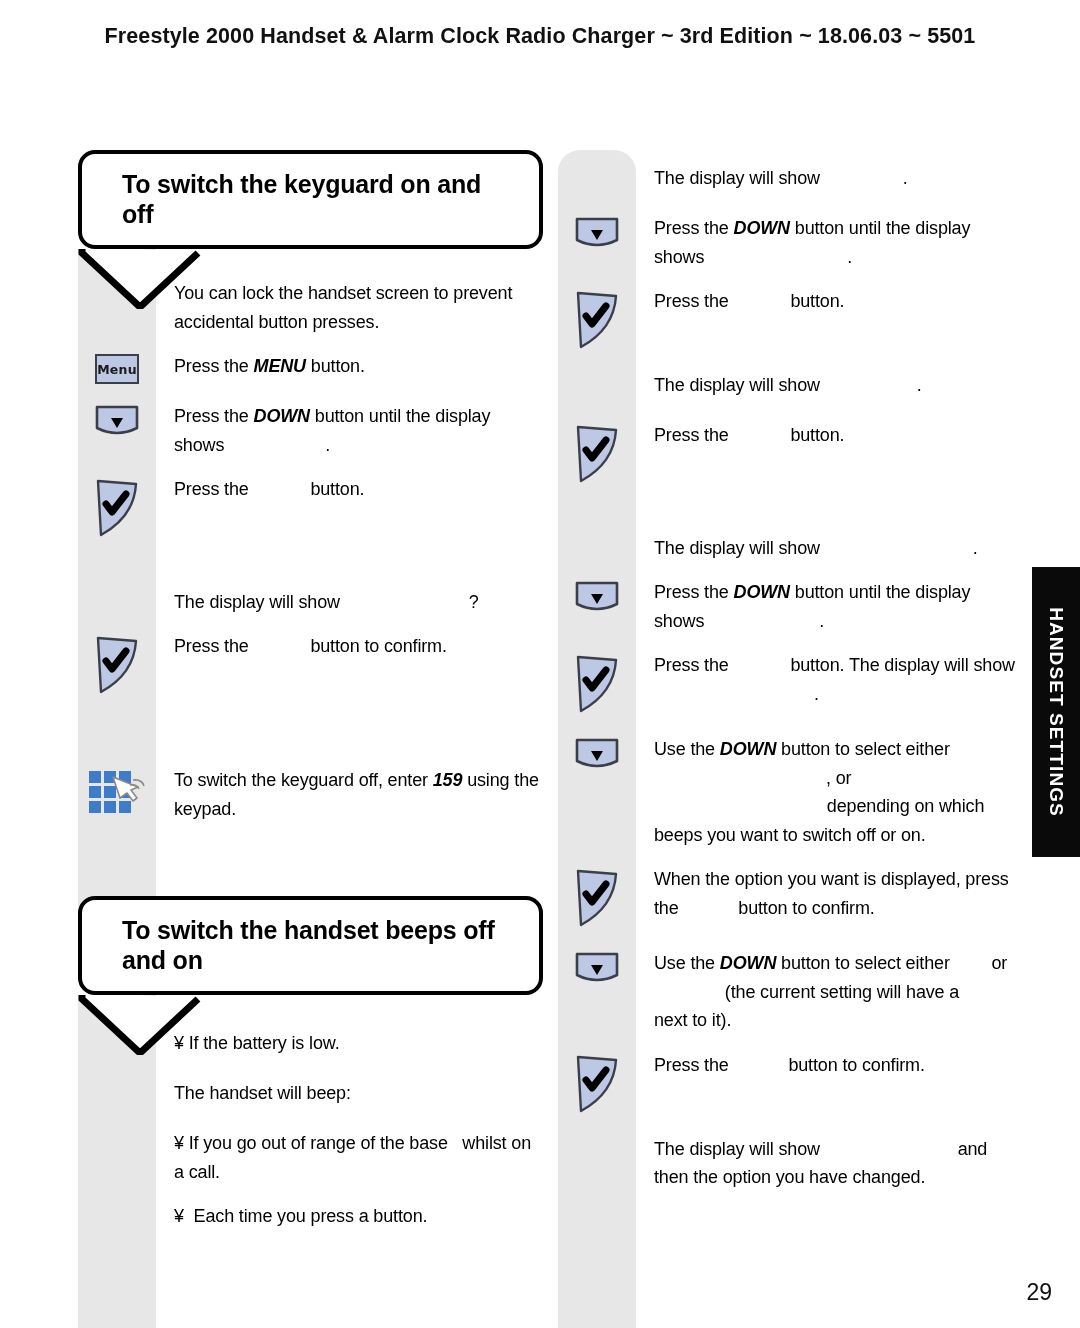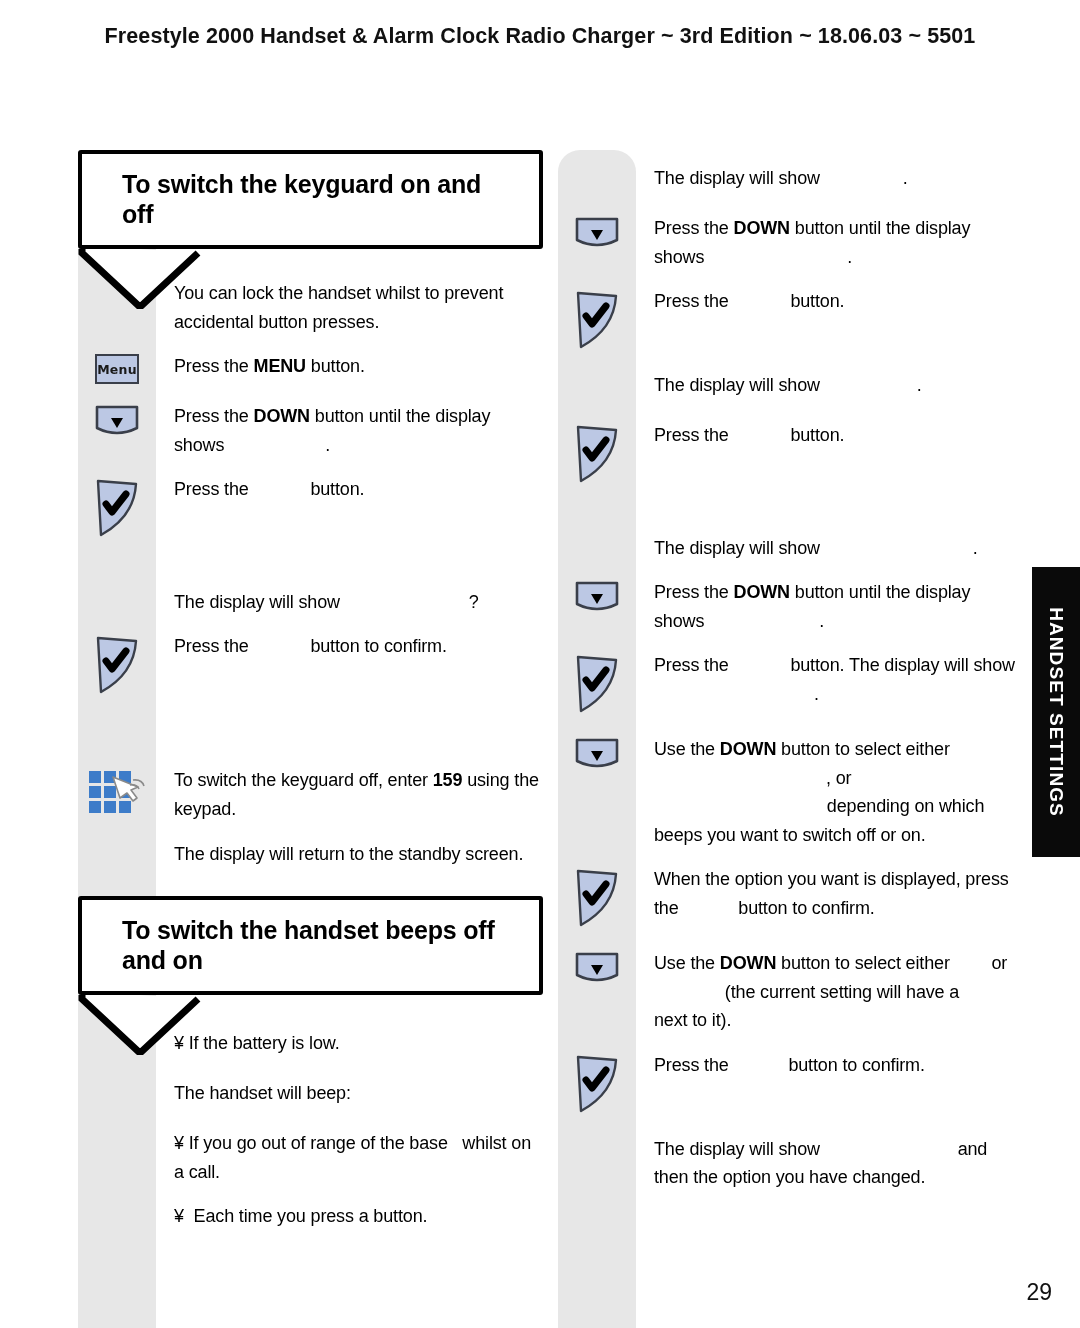--- a/index.html
+++ b/index.html
@@ -23,21 +23,21 @@
   
   .col { position: absolute; top: 0; }
   .col-left  { left: 78px;  width: 465px; }
   .col-right { left: 558px; width: 465px; }
 
   
   .bubble-wrap { position: relative; }
   .bubble {
     position: relative;
     border: 4px solid #000;
-    border-radius: 3px;
+    border-radius: 17px;
     background: #fff;
     padding: 16px 26px 16px 40px;
     min-height: 56px;
     display: flex; align-items: center;
     z-index: 3;
   }
   .bubble h2 {
     font-size: 25px; font-weight: 700; line-height: 1.18;
     letter-spacing: -.2px;
   }
@@ -66,21 +66,21 @@
     display: flex; align-items: flex-start; justify-content: center;
     padding-top: 2px;
   }
   .step .txt {
     flex: 1 1 auto;
     padding-left: 18px;
     font-size: 18px;
     line-height: 28.5px;
     letter-spacing: -.15px;
   }
-  .step .txt b { font-weight: 700; }
+  .step .txt b { font-weight: 700; font-style: italic; }
   
   .lcd { display: inline-block; color: transparent; }
 
   
   .ico { display: block; }
 
   .menu-btn {
     width: 44px; height: 30px;
     background: #bcc8e4;
     border: 2.5px solid #3a3f4a;
@@ -132,21 +132,21 @@
       </div>
     </div>
 
     <div class="steps" id="left-steps-1" style="padding-top:30px;">
       <div class="railbg r-bottom" style="top: 0px; height: 715px;"></div>
 
     <div class="step">
           <div class="icon-cell">
             <span class="ico"></span>
           </div>
-          <div class="txt">You can lock the handset whilst to prevent accidental button presses.</div>
+          <div class="txt">You can lock the handset screen to prevent accidental button presses.</div>
         </div>
         <div class="step">
           <div class="icon-cell">
             <div class="menu-btn">Menu</div>
           </div>
           <div class="txt">Press the <b>MENU</b> button.</div>
         </div>
         <div class="step">
           <div class="icon-cell">
             <span class="ico"><svg width="46" height="36" viewBox="0 0 46 36">
@@ -201,21 +201,20 @@
                 <path d="M44 17 q7 -1 9 4" fill="none" stroke="#8a8a8a" stroke-width="1.5"></path>
                 <path d="M47 12 q9 -1 11 6" fill="none" stroke="#8a8a8a" stroke-width="1.5"></path>
               </svg></span>
           </div>
           <div class="txt">To switch the keyguard off, enter <b>159</b> using the keypad.</div>
         </div>
         <div class="step">
           <div class="icon-cell">
             <span class="ico"></span>
           </div>
-          <div class="txt">The display will return to the standby screen.</div>
         </div>
       </div>
 
     <div class="bubble-wrap" style="margin-top:22px;">
       <div class="bubble">
         <h2>To switch the handset beeps off and on</h2>
       </div>
       <div class="tail">
         <svg width="130" height="60" viewBox="0 0 130 60">
           <polyline points="4,-4 4,4 62,58 120,4" fill="#fff" stroke="#000" stroke-width="7" stroke-linejoin="miter"></polyline>

